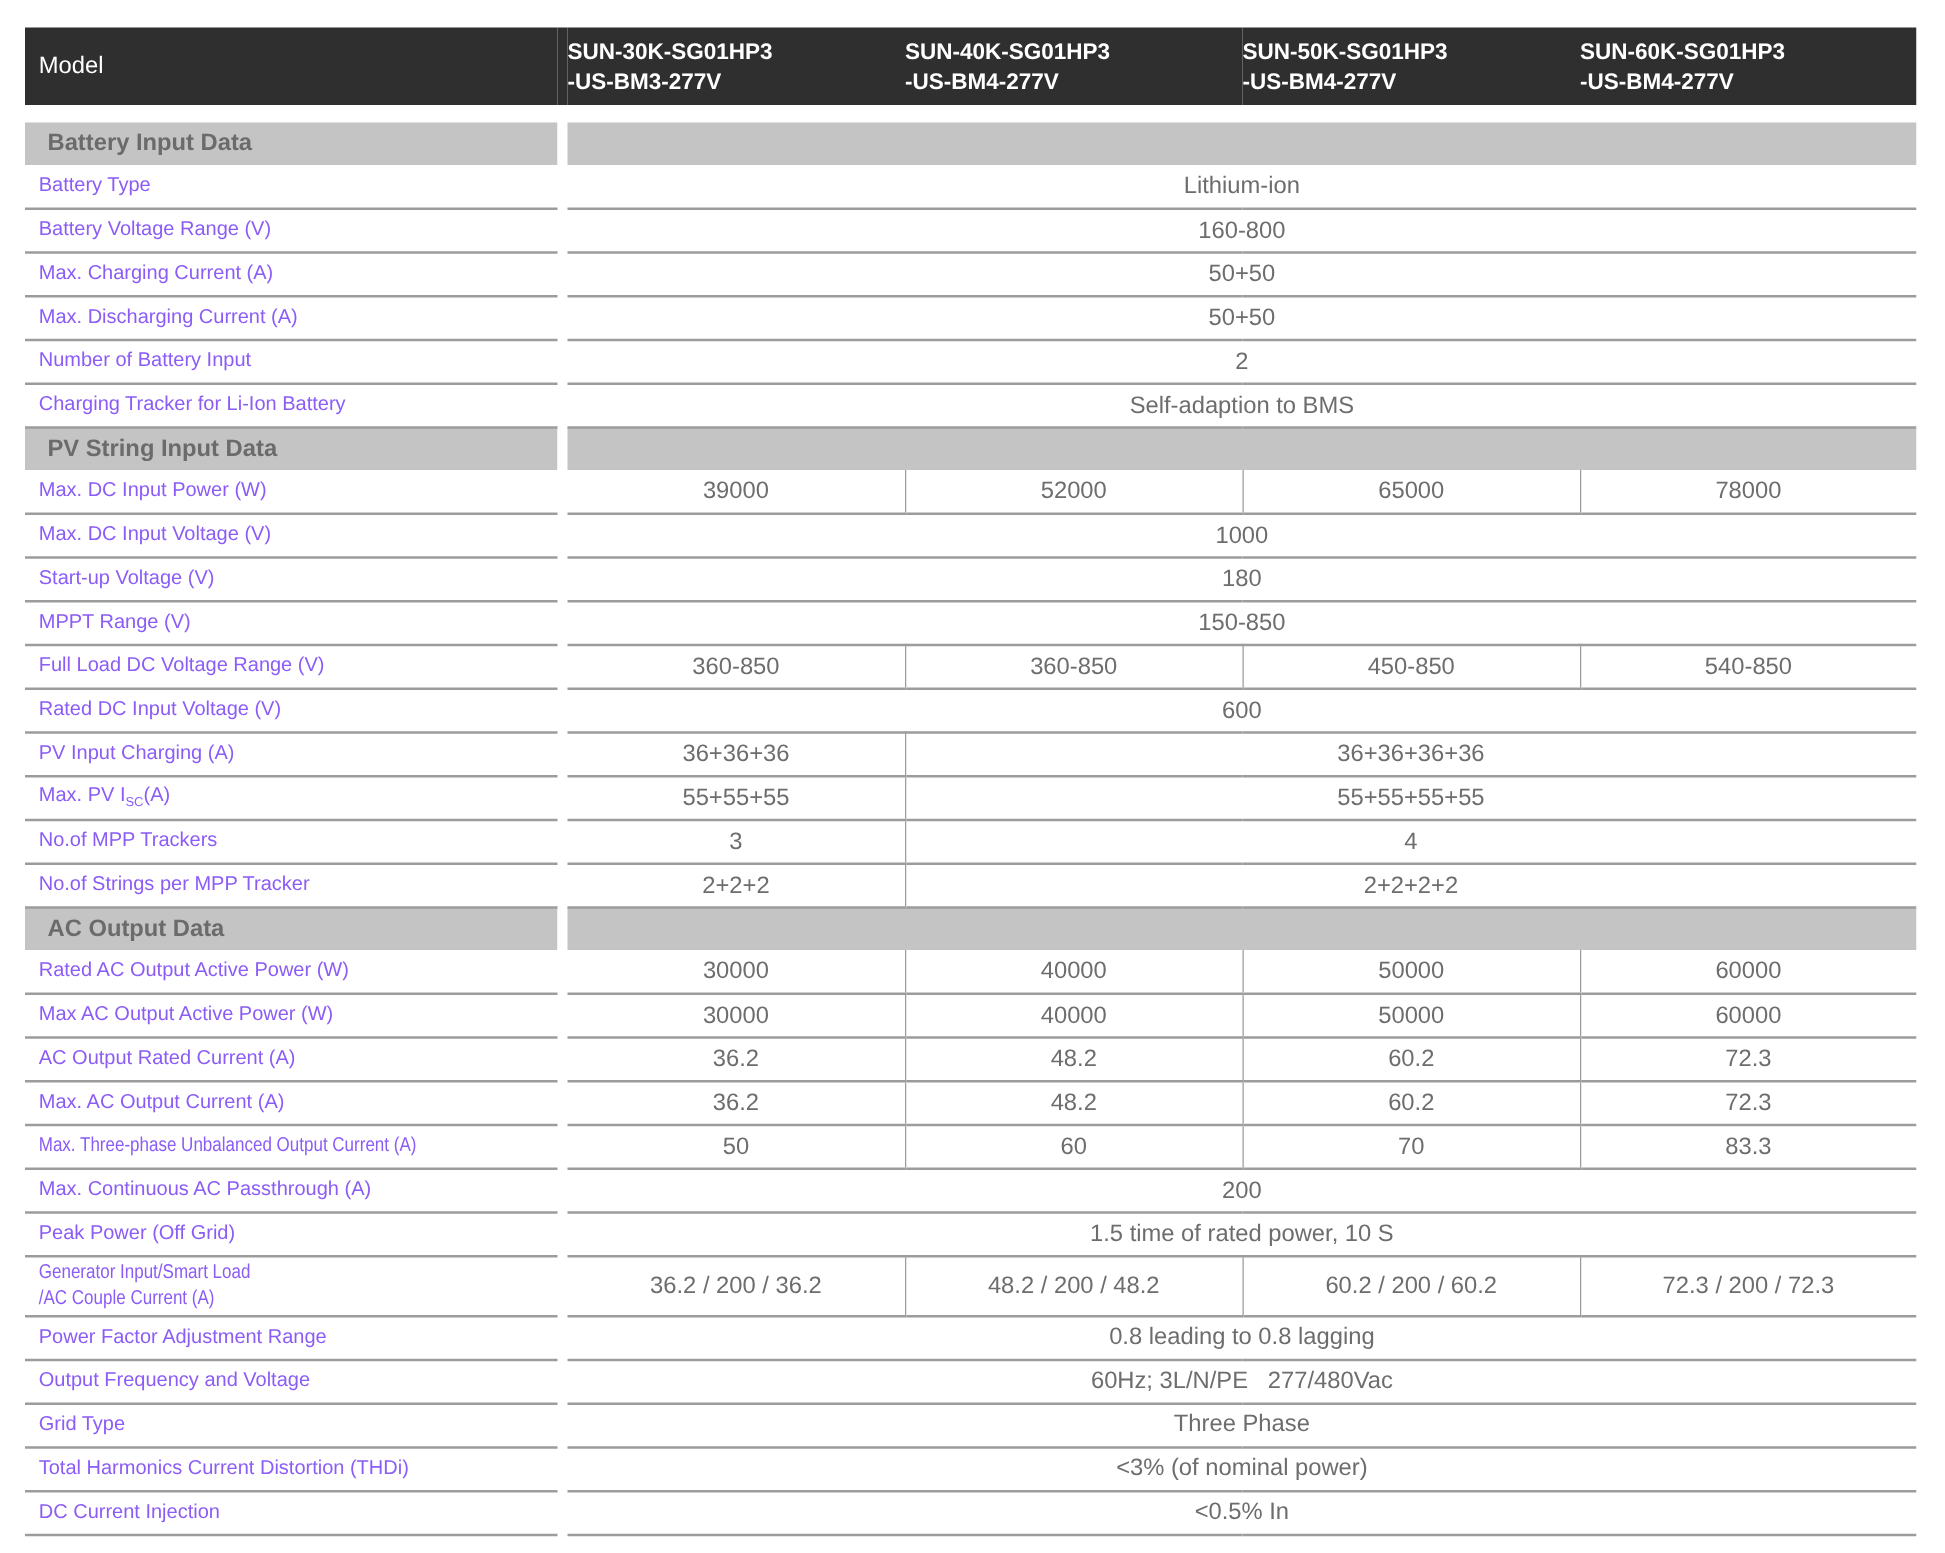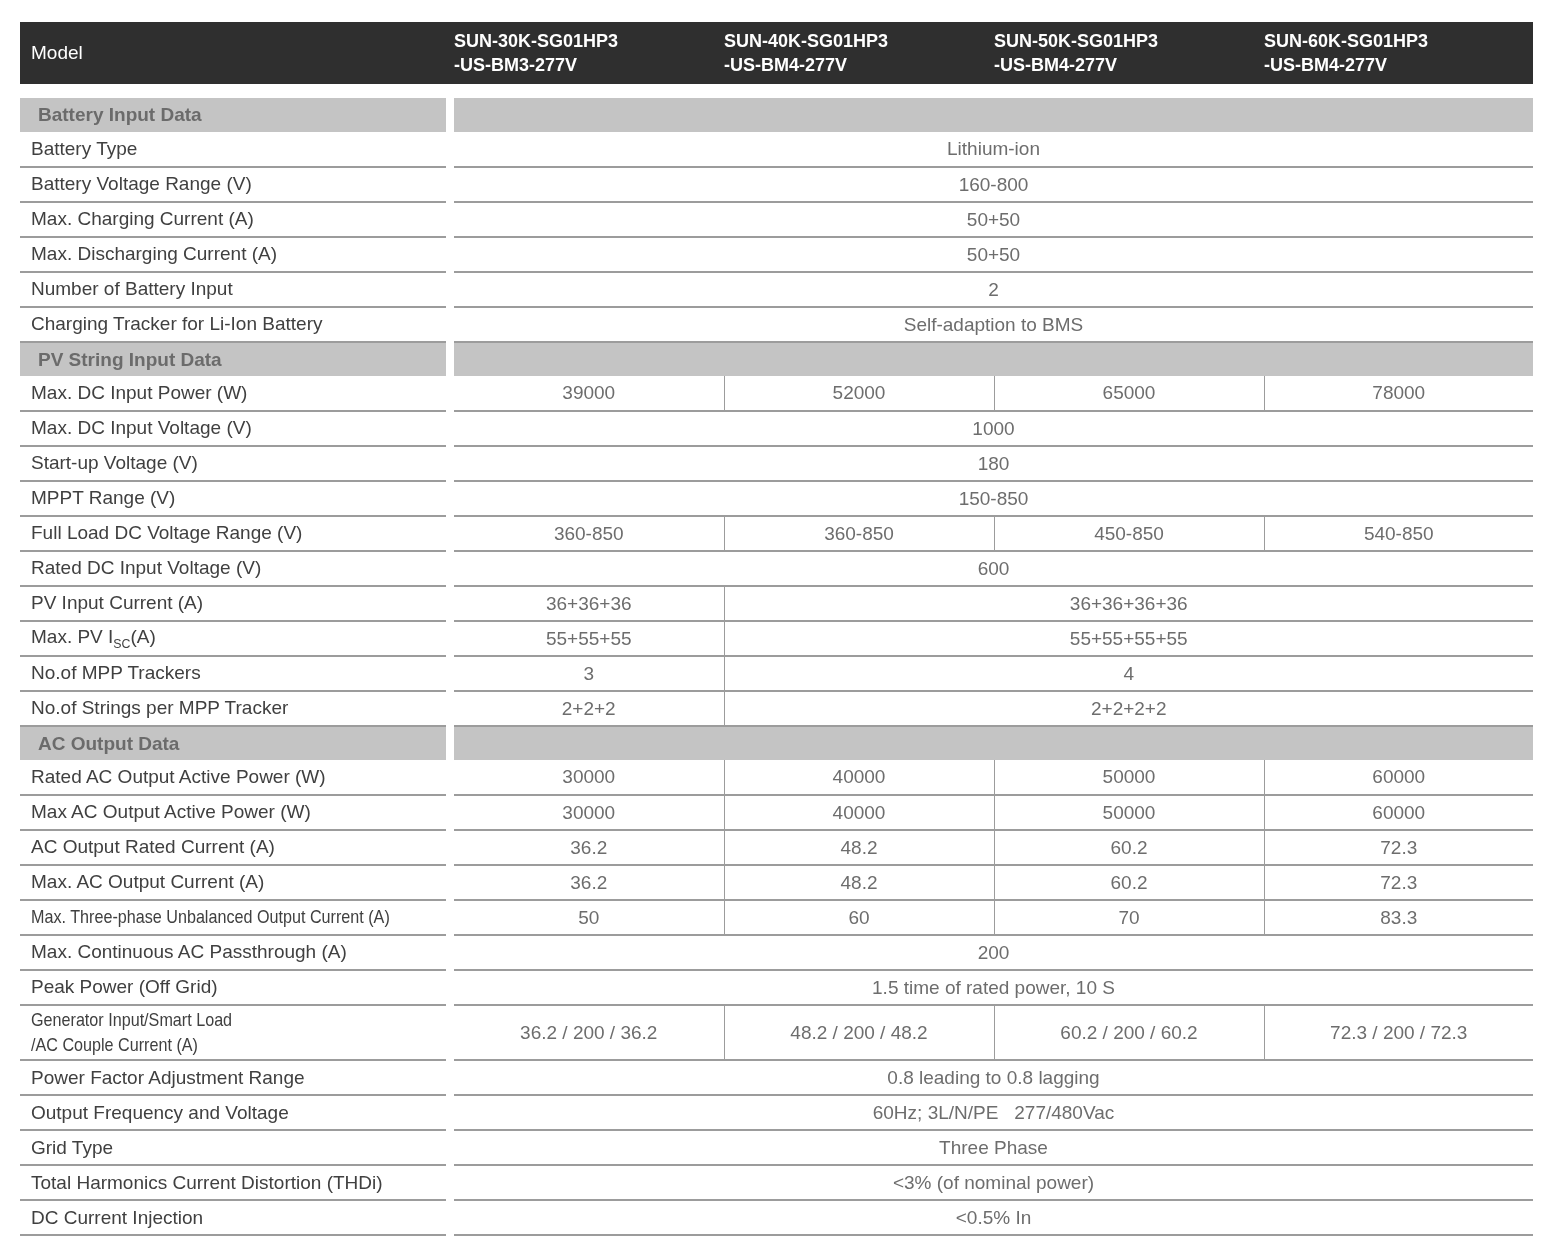--- a/index.html
+++ b/index.html
@@ -50,22 +50,22 @@
     color: #6b6b6b;
     font-size: 19px;
     text-align: left;
     padding-left: 18px;
   }
 
   
   td.label {
     text-align: left;
     padding: 2px 4px 2px 11px;
-    color: #404040;
-    font-size: 19px;
+    color: #8b5cf6;
+    font-size: 16px;
     height: 35px;
     line-height: 1.3;
     border-bottom: 2px solid #9c9c9c;
   }
   td.label .lbl { display: inline-block; }
   td.label.condensed .lbl {
     transform: scaleX(0.85);
     transform-origin: left center;
     white-space: nowrap;
   }
@@ -183,21 +183,21 @@
           <td class="val div" colspan="1">360-850</td>
           <td class="val div" colspan="1">450-850</td>
           <td class="val div" colspan="1">540-850</td>
         </tr>
         <tr>
           <td class="label"><span class="lbl">Rated DC Input Voltage (V)</span></td>
           <td class="spacer"></td>
           <td class="val" colspan="4">600</td>
         </tr>
         <tr>
-          <td class="label"><span class="lbl">PV Input Current (A)</span></td>
+          <td class="label"><span class="lbl">PV Input Charging (A)</span></td>
           <td class="spacer"></td>
           <td class="val" colspan="1">36+36+36</td>
           <td class="val div" colspan="3">36+36+36+36</td>
         </tr>
         <tr>
           <td class="label"><span class="lbl">Max. PV I<sub>SC</sub>(A)</span></td>
           <td class="spacer"></td>
           <td class="val" colspan="1">55+55+55</td>
           <td class="val div" colspan="3">55+55+55+55</td>
         </tr>

